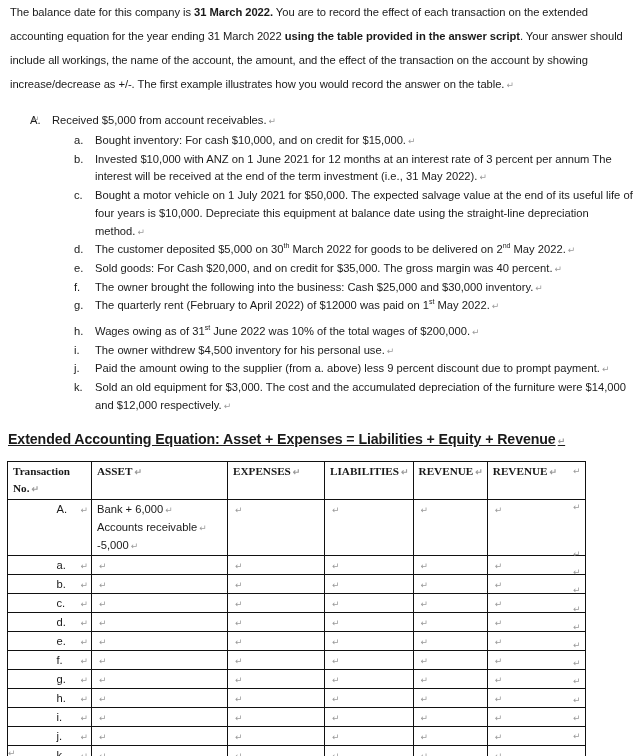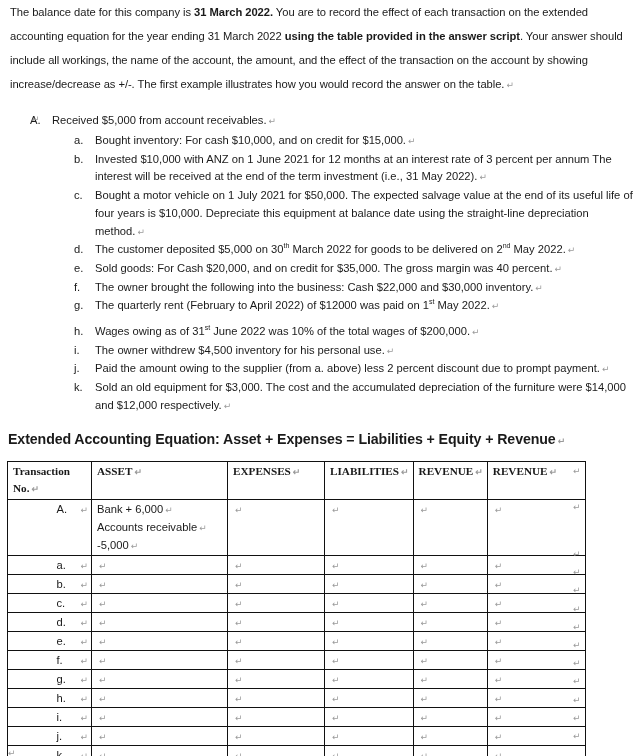--- a/index.html
+++ b/index.html
@@ -18,21 +18,21 @@
     position: absolute; left: 30px; top: 112px; line-height: 17px;
   }
   .itemA .mk { display: inline-block; width: 22px; }
   .blank-pm { position: absolute; left: 30px; top: 114px; }
   .list { position: absolute; left: 74px; top: 132px; width: 560px; }
   .li { position: relative; padding-left: 21px; line-height: 17.7px; }
   .li .mk { position: absolute; left: 0; top: 0; }
   .li sup { font-size: 7px; line-height: 0; }
   .heading {
     position: absolute; left: 8px; top: 431px; font-weight: bold;
-    font-size: 14.2px; letter-spacing: -0.1px;
+    font-size: 14.2px; letter-spacing: -0.1px; text-decoration: underline;
   }
   table.eq {
     position: absolute; left: 7px; top: 461px;
     border-collapse: collapse; table-layout: fixed;
   }
   table.eq td {
     border: 1.3px solid #111; vertical-align: top; padding: 1px 4px 0 5px;
     line-height: 17.3px; overflow: hidden; white-space: nowrap;
   }
   table.eq tr.hdr td { font-weight: bold; height: 34px; font-family: Liberation Serif, serif; }
@@ -54,25 +54,25 @@
   <span class="mk">A.</span><span>Received $5,000 from account receivables.</span><span class="pm">↵</span>
 </div>
 <div class="blank-pm pm">↵</div>
 
 <div class="list">
   <div class="li"><span class="mk">a.</span><span>Bought inventory: For cash $10,000, and on credit for $15,000.</span><span class="pm">↵</span></div>
   <div class="li" style="width:540px"><span class="mk">b.</span><span>Invested $10,000 with ANZ on 1 June 2021 for 12 months at an interest rate of 3 percent per annum The interest will be received at the end of the term investment (i.e., 31 May 2022).</span><span class="pm">↵</span></div>
   <div class="li" style="width:540px"><span class="mk">c.</span><span>Bought a motor vehicle on 1 July 2021 for $50,000. The expected salvage value at the end of its useful life of four years is $10,000. Depreciate this equipment at balance date using the straight-line depreciation method.</span><span class="pm">↵</span></div>
   <div class="li"><span class="mk">d.</span><span>The customer deposited $5,000 on 30</span><sup>th</sup><span> March 2022 for goods to be delivered on 2</span><sup>nd</sup><span> May 2022.</span><span class="pm">↵</span></div>
   <div class="li"><span class="mk">e.</span><span>Sold goods: For Cash $20,000, and on credit for $35,000. The gross margin was 40 percent.</span><span class="pm">↵</span></div>
-  <div class="li"><span class="mk">f.</span><span>The owner brought the following into the business: Cash $22,000 and $30,000 inventory.</span><span class="pm">↵</span></div>
+  <div class="li"><span class="mk">f.</span><span>The owner brought the following into the business: Cash $25,000 and $30,000 inventory.</span><span class="pm">↵</span></div>
   <div class="li"><span class="mk">g.</span><span>The quarterly rent (February to April 2022) of $12000 was paid on 1</span><sup>st</sup><span> May 2022.</span><span class="pm">↵</span></div>
   <div class="li" style="margin-top:7px"><span class="mk">h.</span><span>Wages owing as of 31</span><sup>st</sup><span> June 2022 was 10% of the total wages of $200,000.</span><span class="pm">↵</span></div>
   <div class="li"><span class="mk">i.</span><span>The owner withdrew $4,500 inventory for his personal use.</span><span class="pm">↵</span></div>
-  <div class="li" style="width:530px"><span class="mk">j.</span><span>Paid the amount owing to the supplier (from a. above) less 2 percent discount due to prompt payment.</span><span class="pm">↵</span></div>
+  <div class="li" style="width:530px"><span class="mk">j.</span><span>Paid the amount owing to the supplier (from a. above) less 9 percent discount due to prompt payment.</span><span class="pm">↵</span></div>
   <div class="li" style="width:545px"><span class="mk">k.</span><span>Sold an old equipment for $3,000. The cost and the accumulated depreciation of the furniture were $14,000 and $12,000 respectively.</span><span class="pm">↵</span></div>
 </div>
 
 <div class="heading">
   <span>Extended Accounting Equation: Asset + Expenses = Liabilities + Equity + Revenue</span><span class="pm">↵</span>
 </div>
 
 <table class="eq">
   <colgroup>
     <col style="width:84px">

